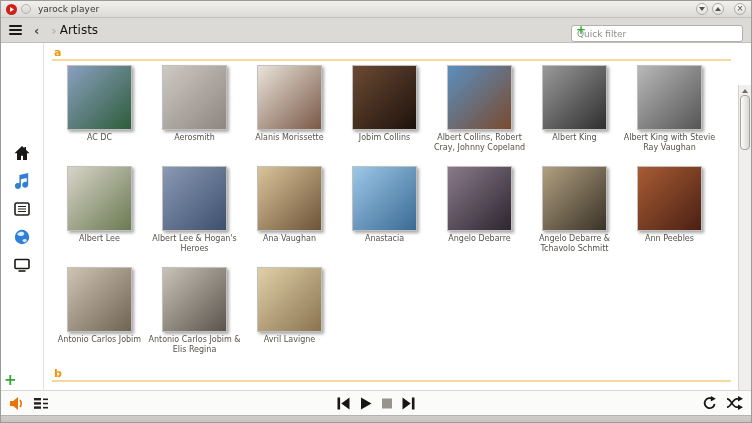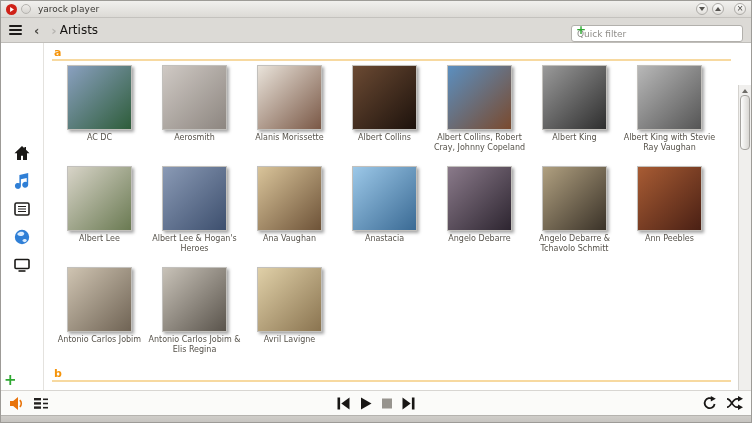--- a/index.html
+++ b/index.html
@@ -177,21 +177,21 @@
           <div class="cell">
             <div class="thumb" style="background: linear-gradient(135deg, rgb(207, 201, 196) 0%, rgb(141, 134, 128) 100%);"></div>
             <div class="alabel">Aerosmith</div>
           </div>
           <div class="cell">
             <div class="thumb" style="background: linear-gradient(135deg, rgb(233, 227, 218) 0%, rgb(122, 88, 70) 100%);"></div>
             <div class="alabel">Alanis Morissette</div>
           </div>
           <div class="cell">
             <div class="thumb" style="background: linear-gradient(135deg, rgb(107, 74, 51) 0%, rgb(29, 18, 12) 100%);"></div>
-            <div class="alabel">Albert Collins</div>
+            <div class="alabel">Jobim Collins</div>
           </div>
           <div class="cell">
             <div class="thumb" style="background: linear-gradient(135deg, rgb(91, 143, 192) 0%, rgb(122, 74, 46) 100%);"></div>
             <div class="alabel">Albert Collins, Robert Cray, Johnny Copeland</div>
           </div>
           <div class="cell">
             <div class="thumb" style="background: linear-gradient(135deg, rgb(154, 154, 154) 0%, rgb(46, 46, 46) 100%);"></div>
             <div class="alabel">Albert King</div>
           </div>
           <div class="cell">

